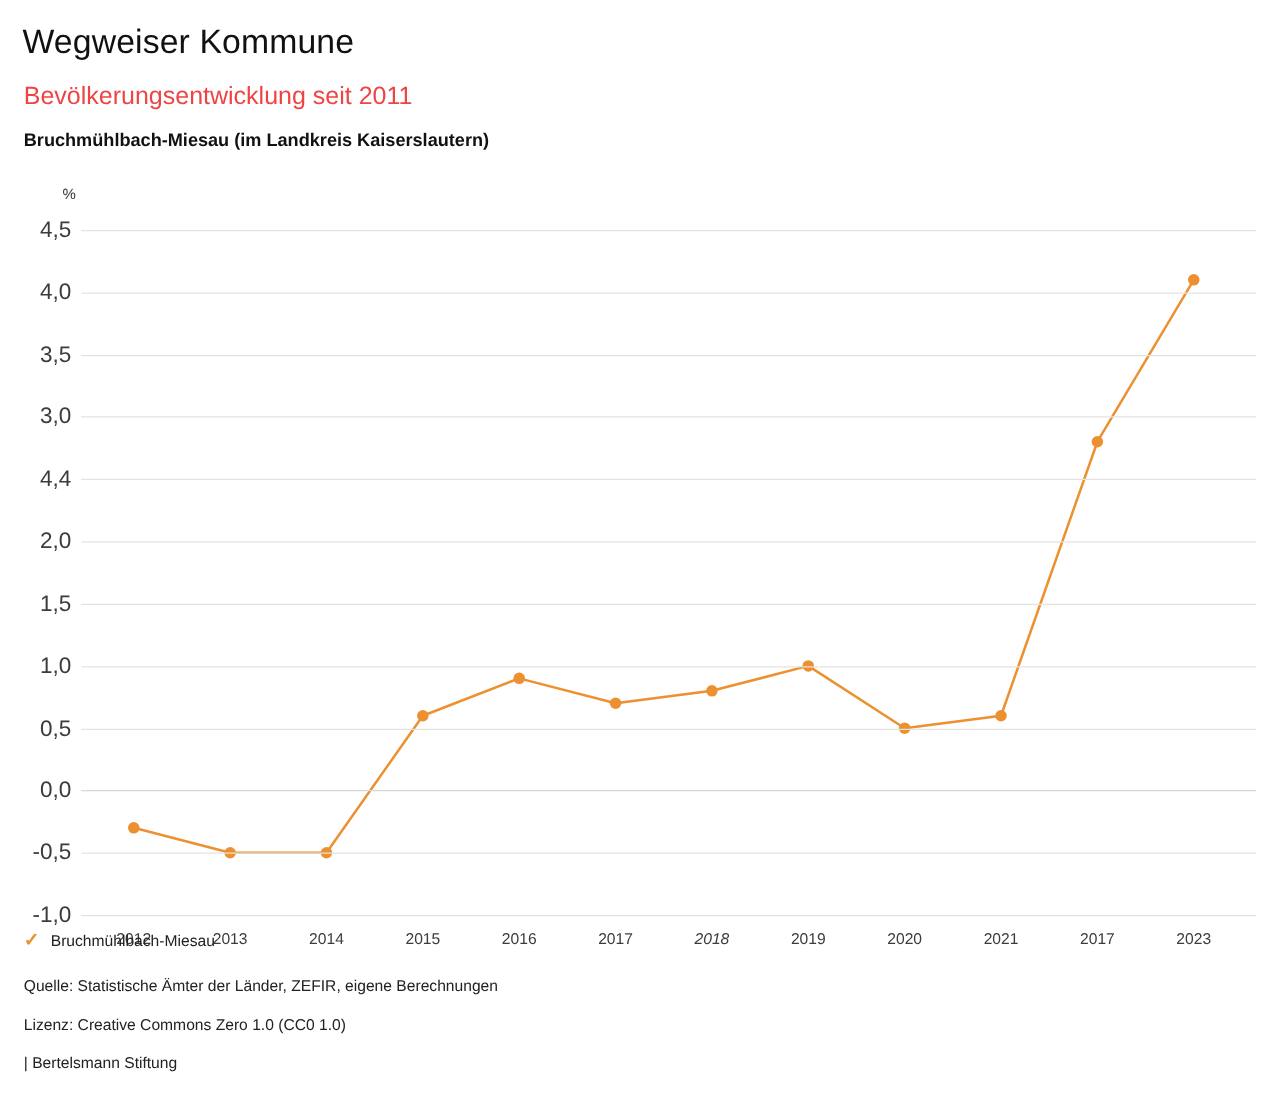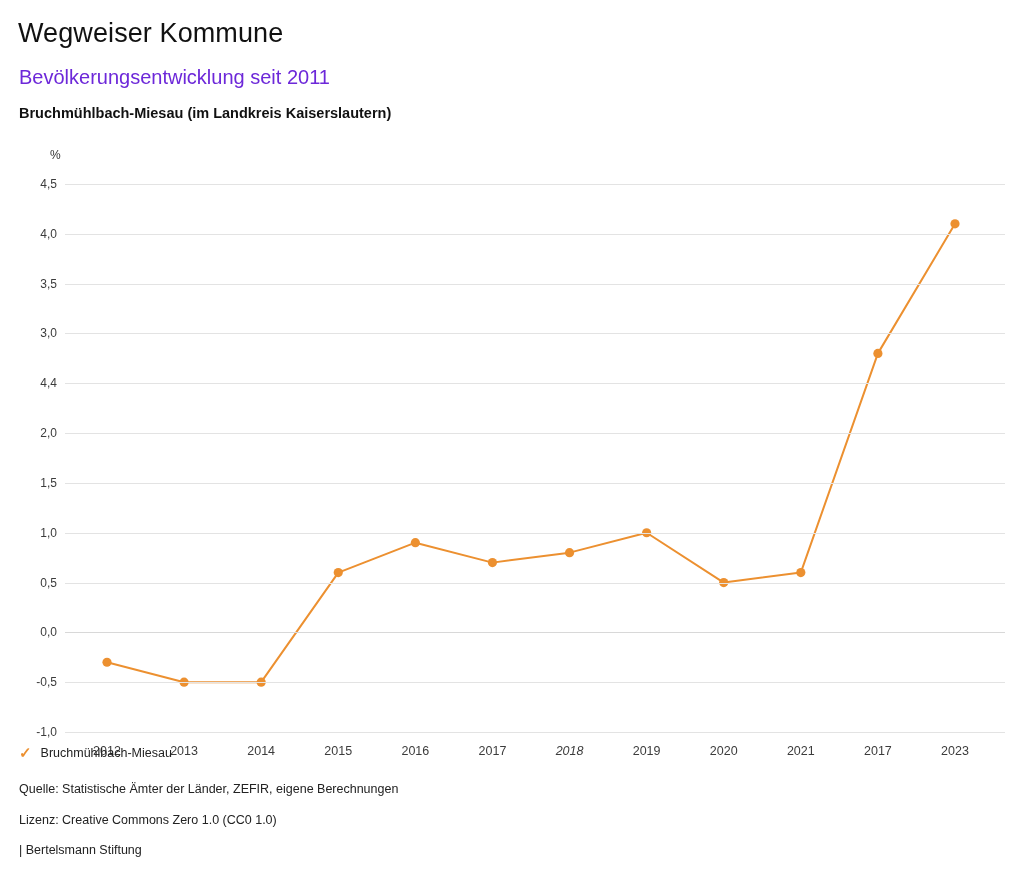--- a/index.html
+++ b/index.html
@@ -30,21 +30,21 @@
     font-weight: 400;
     letter-spacing: 0.1px;
     color: #111111;
   }
   .subtitle {
     position: absolute;
     left: 19px;
     top: 66px;
     font-size: 20px;
     font-weight: 400;
-    color: #6d28d9;
+    color: #ef4444;
   }
   .region {
     position: absolute;
     left: 19px;
     top: 105px;
     font-size: 14.5px;
     font-weight: 700;
     color: #111111;
   }
 
@@ -77,21 +77,21 @@
     height: 1px;
     background: #e3e3e3;
   }
   .gridline.axis-strong {
     background: #d8d8d8;
   }
   .ylabel {
     position: absolute;
     width: 52px;
     text-align: right;
-    font-size: 12px;
+    font-size: 18px;
     color: #3c3c3c;
     transform: translateY(-50%);
   }
   .xlabel {
     position: absolute;
     font-size: 12.5px;
     color: #3c3c3c;
     transform: translateX(-50%);
     top: 560px;
   }

